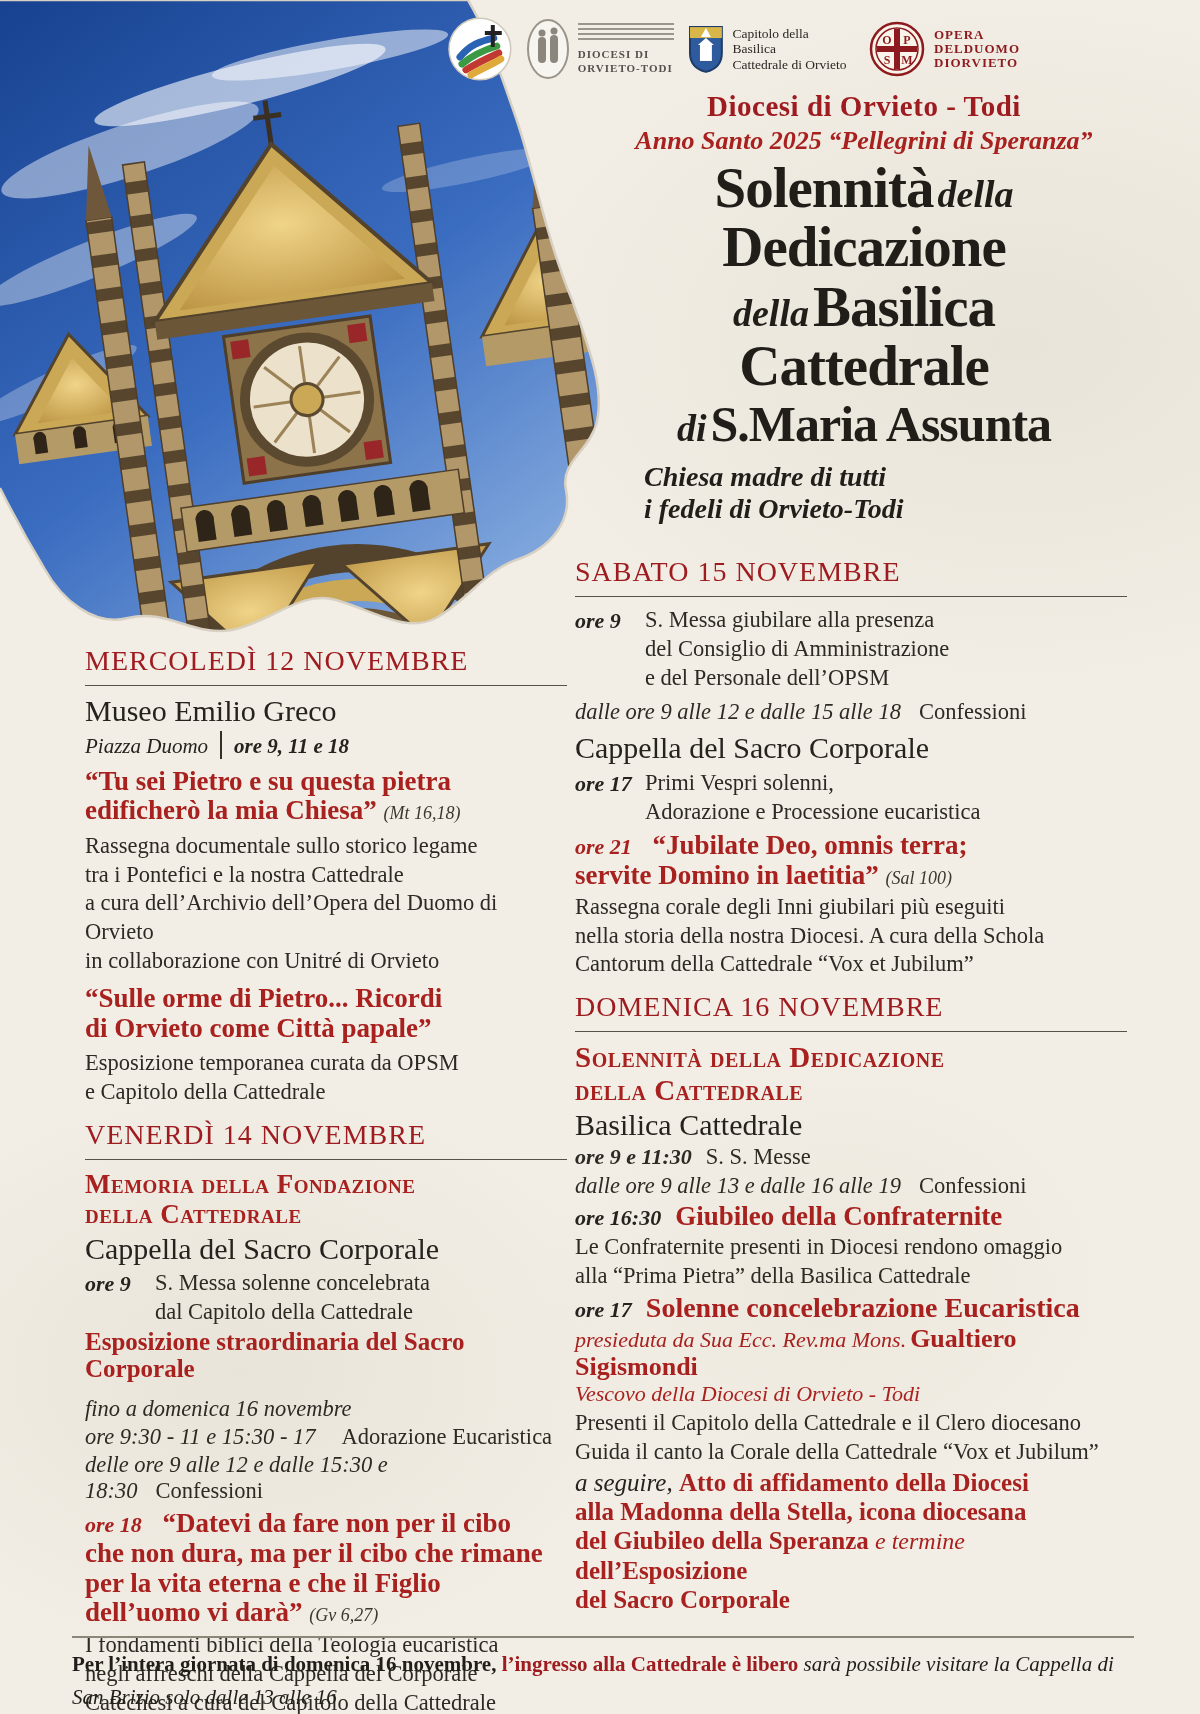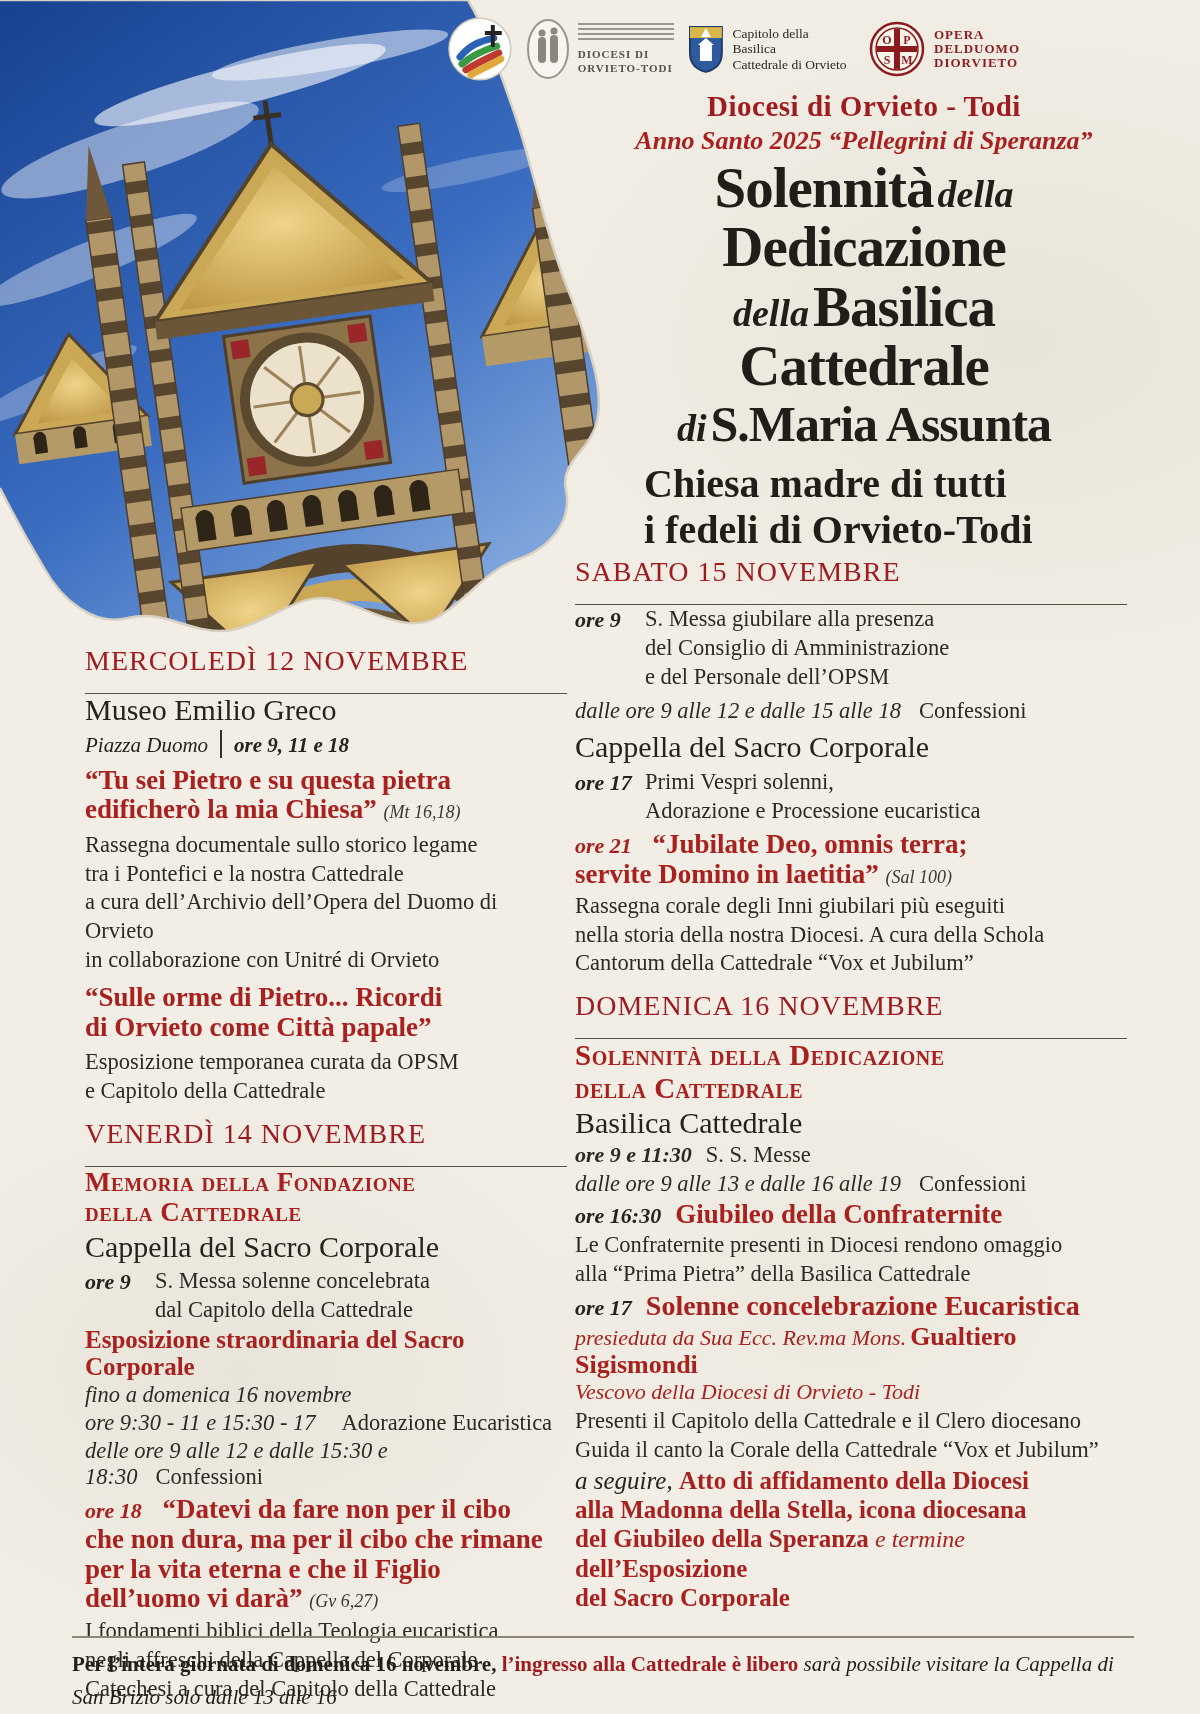--- a/index.html
+++ b/index.html
@@ -17,25 +17,25 @@
   .opsm-txt{font-size:13px;font-weight:bold;color:#8c1a1e;letter-spacing:1px;line-height:1.1;}
   .dioc-txt{font-size:11px;font-weight:bold;color:#55504a;letter-spacing:1px;line-height:1.25;}
   
   .hdr{left:600px;top:90px;width:528px;text-align:center;}
   .hdr-diocese{font-size:29px;font-weight:bold;color:#9e1c20;letter-spacing:.5px;}
   .hdr-anno{font-size:26px;font-weight:bold;font-style:italic;color:#a8211f;margin-top:3px;}
   .title{left:600px;top:158px;width:528px;text-align:center;color:#211e1a;}
   .t-big{font-size:57px;font-weight:bold;line-height:1.04;letter-spacing:-1px;}
   .t-it{font-size:38px;font-weight:bold;font-style:italic;letter-spacing:0;}
   .t-med{font-size:50px;font-weight:bold;letter-spacing:-1px;}
-  .t-sub{font-size:40px;font-weight:bold;line-height:1.15;text-align:left;padding-left:44px;margin-top:8px;}
+  .t-sub{font-size:28px;font-weight:bold;font-style:italic;line-height:1.15;text-align:left;padding-left:44px;margin-top:8px;}
   
   .colL{left:85px;top:645px;width:482px;}
   .colR{left:575px;top:556px;width:552px;}
-  .day{font-size:28px;color:#9e1c20;letter-spacing:1px;border-bottom:1.5px solid #55524c;padding-bottom:16px;}
+  .day{font-size:28px;color:#9e1c20;letter-spacing:1px;border-bottom:1.5px solid #55524c;padding-bottom:8px;margin-bottom:9px;}
   .sc{font-variant:small-caps;font-weight:bold;color:#a8211f;font-size:27px;line-height:1.12;letter-spacing:.5px;}
   .venue{font-size:30px;color:#26231e;line-height:1.05;}
   .body{font-size:22.5px;line-height:1.28;color:#2d2a24;}
   .quote{color:#a8211f;font-weight:bold;font-size:27px;line-height:1.1;}
   .cite{color:#3c382f;font-style:italic;font-weight:normal;font-size:18px;}
   .hang{display:flex;gap:12px;}
   .hang .t{flex:none;min-width:58px;font-weight:bold;font-style:italic;font-size:22px;padding-top:2px;color:#26231e;}
   .trow{font-size:22.5px;color:#2d2a24;}
   .ti{font-style:italic;margin-right:18px;}
   .tib{font-style:italic;font-weight:bold;font-size:22px;margin-right:14px;}
@@ -253,21 +253,21 @@
 e Capitolo della Cattedrale</p>
     <div class="day">VENERDÌ 14 NOVEMBRE</div>
     <div class="sc pre" style="margin-bottom:4px">Memoria della Fondazione
 della Cattedrale</div>
     <div class="venue" style="margin-bottom:4px">Cappella del Sacro Corporale</div>
     <div class="hang" style="margin-bottom:2px">
       <span class="t">ore 9</span>
       <span class="body pre">S. Messa solenne concelebrata
 dal Capitolo della Cattedrale</span>
     </div>
-    <div class="red-sub" style="margin-bottom:2px">Esposizione straordinaria del Sacro Corporale</div>
+    <div class="red-sub" style="margin-bottom:14px">Esposizione straordinaria del Sacro Corporale</div>
     <div class="trow ti" style="margin-bottom:2px">fino a domenica 16 novembre</div>
     <p class="trow" style="margin-bottom:2px"><span class="ti" style="margin-right:26px">ore 9:30 - 11 e 15:30 - 17</span><span>Adorazione Eucaristica</span></p>
     <p class="trow" style="margin-bottom:5px"><span class="ti">delle ore 9 alle 12 e dalle 15:30 e 18:30</span><span>Confessioni</span></p>
     <p class="quote pre" style="margin-bottom:3px"><span class="tib">ore 18</span> <span>“Datevi da fare non per il cibo
 che non dura, ma per il cibo che rimane
 per la vita eterna e che il Figlio
 dell’uomo vi darà”</span> <span class="cite">(Gv 6,27)</span></p>
     <p class="body pre">I fondamenti biblici della Teologia eucaristica
 negli affreschi della Cappella del Corporale
 Catechesi a cura del Capitolo della Cattedrale</p>

